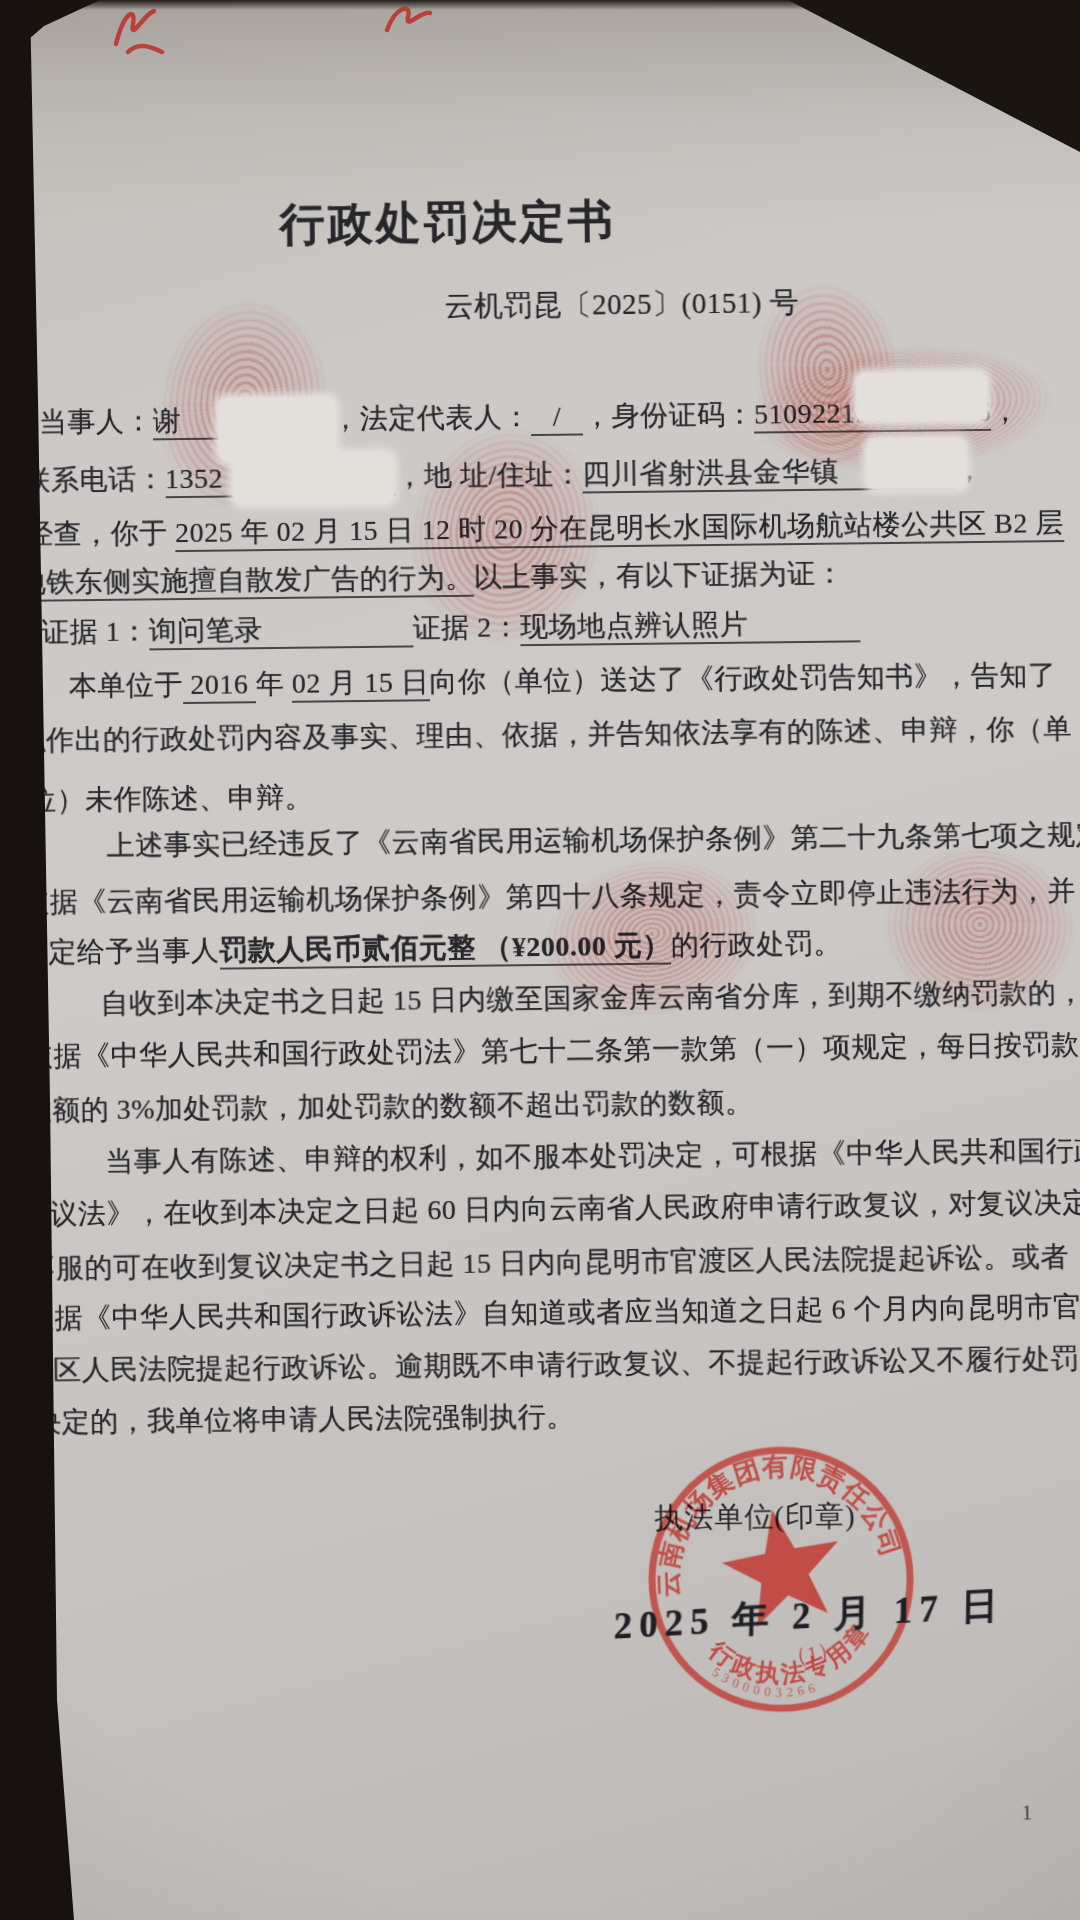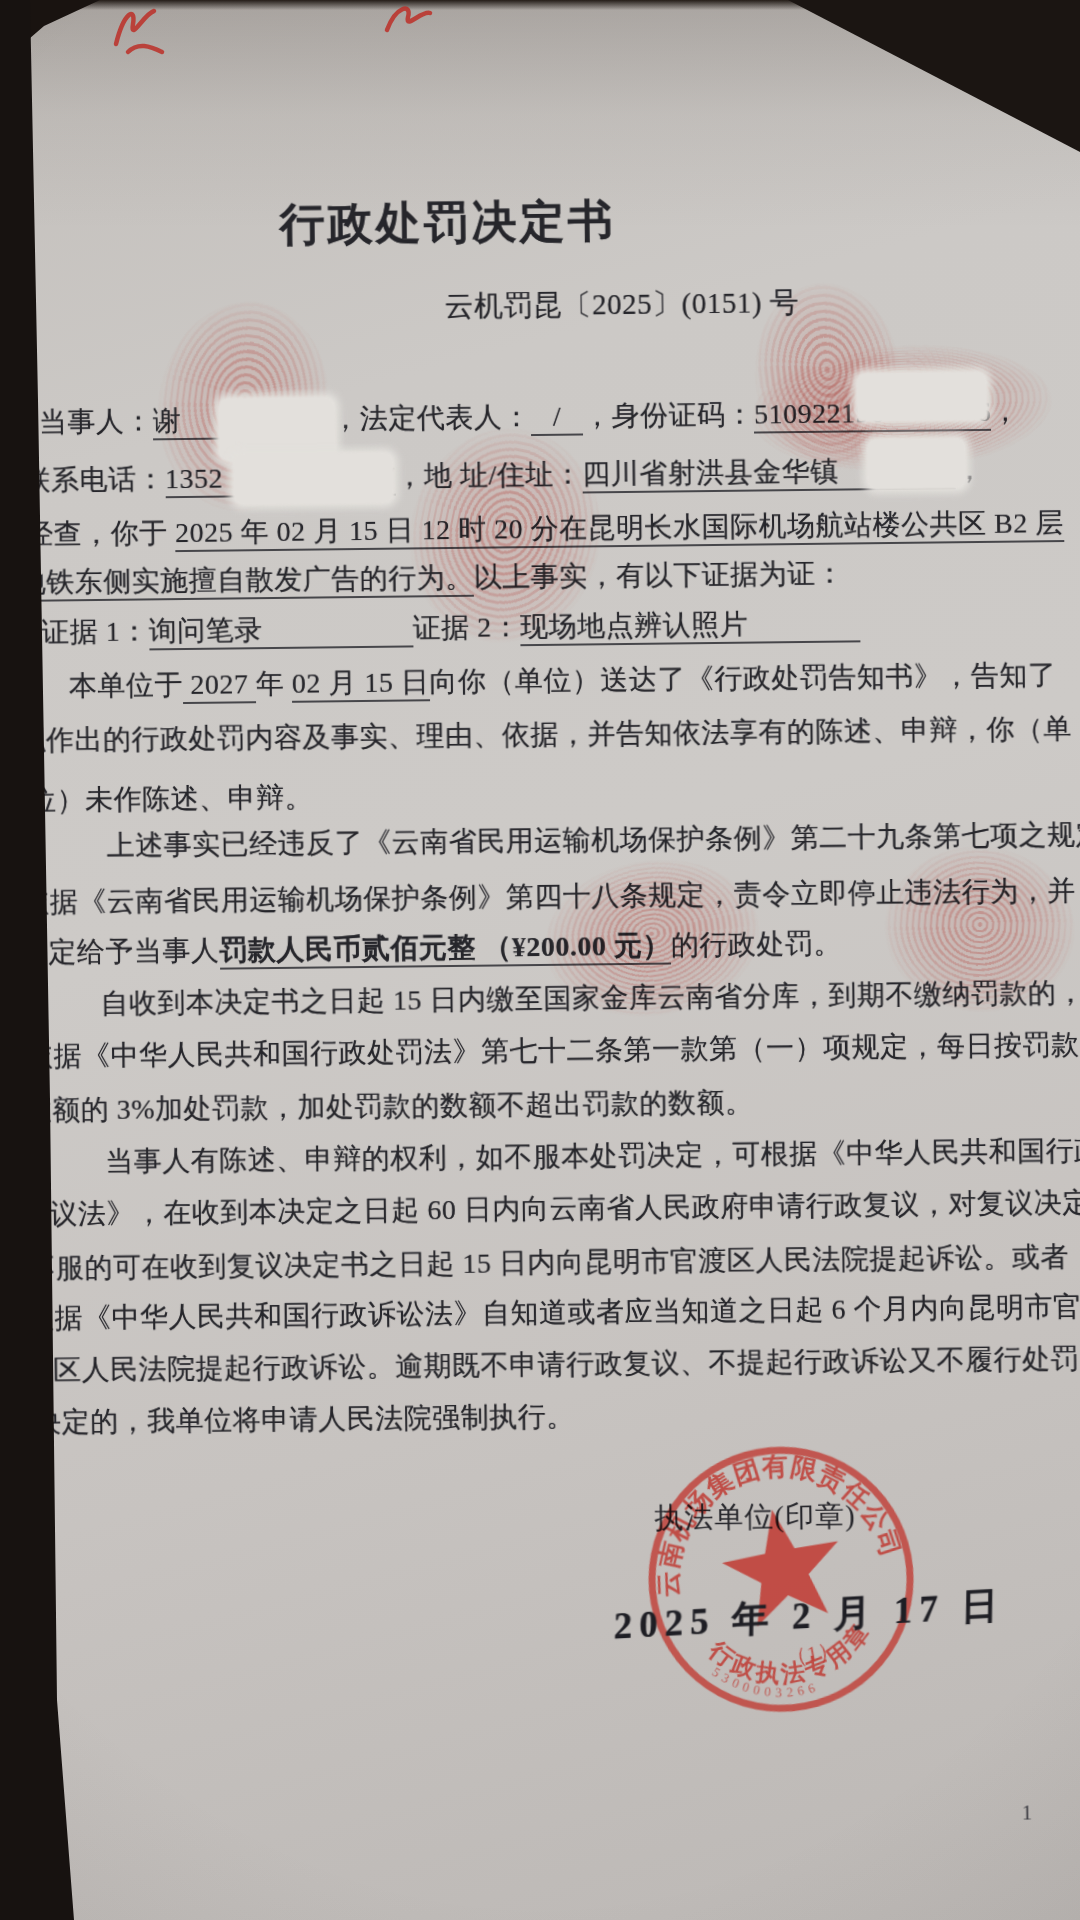--- a/index.html
+++ b/index.html
@@ -70,21 +70,21 @@
       <span>经查，你于 </span><span class="u">2025 年 02 月 15 日 12 时 20 分在昆明长水国际机场航站楼公共区 B2 层</span>
     </div>
     <div class="line" style="left:22px;top:558px;">
       <span class="u">地铁东侧实施擅自散发广告的行为。</span><span>以上事实，有以下证据为证：</span>
     </div>
     <div class="line" style="left:45px;top:608px;">
       <span>证据 1：</span><span class="u"><span>询问笔录</span><span class="gap" style="width:150px;"></span></span><span>证据 2：</span><span class="u"><span>现场地点辨认照片</span><span class="gap" style="width:112px;"></span></span>
     </div>
 
     <div class="line" style="left:72px;top:662px;">
-      <span>本单位于</span><span class="u"> 2027 </span><span> 年 </span><span class="u">02 月 15 日</span><span>向你（单位）送达了《行政处罚告知书》，告知了</span>
+      <span>本单位于</span><span class="u"> 2016 </span><span> 年 </span><span class="u">02 月 15 日</span><span>向你（单位）送达了《行政处罚告知书》，告知了</span>
     </div>
     <div class="line" style="left:20px;top:716px;">拟作出的行政处罚内容及事实、理由、依据，并告知依法享有的陈述、申辩，你（单</div>
     <div class="line" style="left:30px;top:776px;">位）未作陈述、申辩。</div>
 
     <div class="line" style="left:108px;top:822px;">上述事实已经违反了《云南省民用运输机场保护条例》第二十九条第七项之规定，</div>
     <div class="line" style="left:22px;top:878px;">依据《云南省民用运输机场保护条例》第四十八条规定，责令立即停止违法行为，并</div>
     <div class="line" style="left:20px;top:928px;">
       <span>决定给予当事人</span><span class="u bold">罚款人民币贰佰元整 （¥200.00 元）</span><span>的行政处罚。</span>
     </div>
 

